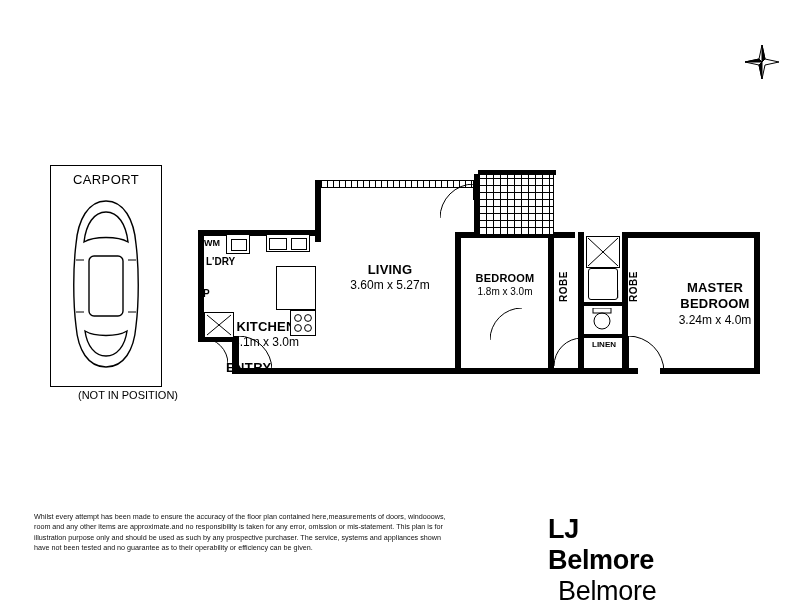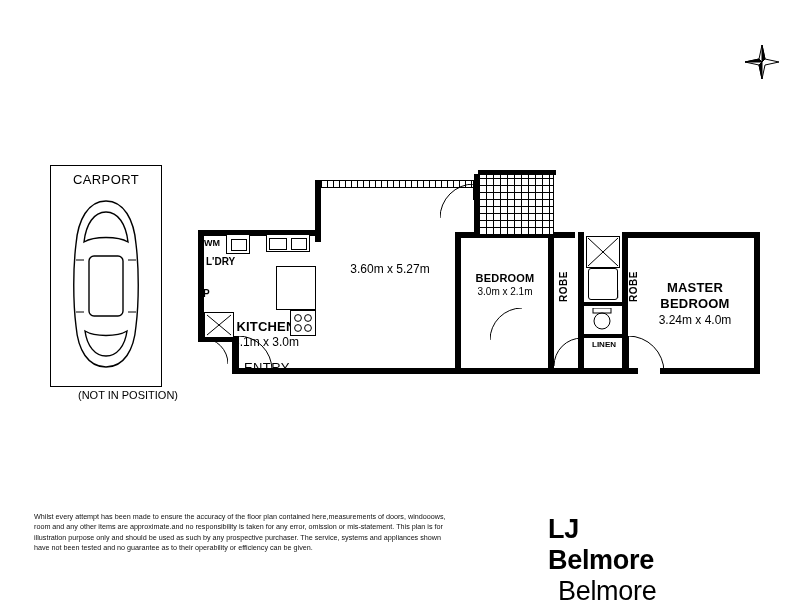--- a/index.html
+++ b/index.html
@@ -149,41 +149,42 @@
     <div class="abs wall" style="left:283px; top:10px; width:6px; height:20px;"></div>
 
     <div class="abs wall" style="left:125px; top:10px; width:6px; height:6px;"></div>
 
     <div class="abs deck-hatch" style="left:131px; top:10px; width:152px; height:8px; border-top:1px solid #000; border-bottom:1px solid #000;"></div>
     <div class="abs balcony-hatch" style="left:288px; top:4px; width:76px; height:62px; border:1px solid #000;"></div>
     <div class="abs wall" style="left:284px; top:4px; width:5px; height:62px;"></div>
     <div class="abs wall" style="left:288px; top:0px; width:78px; height:5px;"></div>
 
     <div class="abs lbl" style="left:140px; top:92px; width:120px;">
+      <div class="t">LIVING</div>
       <div class="d">3.60m x 5.27m</div>
     </div>
 
     <div class="abs lbl" style="left:22px; top:125px; width:108px;margin-top:24px;">
       <div class="t">KITCHEN</div>
       <div class="d">3.1m x 3.0m</div>
     </div>
 
 
     <div class="abs lbl lbl-sm" style="left:270px; top:102px; width:90px;">
       <div class="t">BEDROOM</div>
-      <div class="d">3.0m x 2.1m</div>
-    </div>
-
-    <div class="abs lbl" style="left:444px; top:110px; width:122px;">
+      <div class="d">1.8m x 3.0m</div>
+    </div>
+
+    <div class="abs lbl" style="left:464px; top:110px; width:122px;">
       <div class="t">MASTER</div>
       <div class="t">BEDROOM</div>
       <div class="d">3.24m x 4.0m</div>
     </div>
 
-    <div class="abs" style="left:54px; top:190px; width:80px; font-size:13px; font-weight:normal; letter-spacing:.4px;">ENTRY</div>
+    <div class="abs" style="left:36px; top:190px; width:80px; font-size:13px; font-weight:bold; letter-spacing:.4px;">ENTRY</div>
 
     <div class="abs" style="left:16px; top:86px; font-size:10px; font-weight:bold;">L'DRY</div>
     <div class="abs" style="left:14px; top:68px; font-size:9px; font-weight:bold;">WM</div>
     <div class="abs" style="left:13px; top:118px; font-size:10px; font-weight:bold;">P</div>
 
     <div class="abs" style="left:394px; top:118px; width:40px; text-align:center; font-size:11px; font-weight:bold;">BATH</div>
     <div class="abs vert" style="left:368px; top:78px; height:54px;">ROBE</div>
     <div class="abs vert" style="left:438px; top:78px; height:54px;">ROBE</div>
     <div class="abs" style="left:394px; top:170px; width:40px; text-align:center; font-size:8px; font-weight:bold;">LINEN</div>
 

